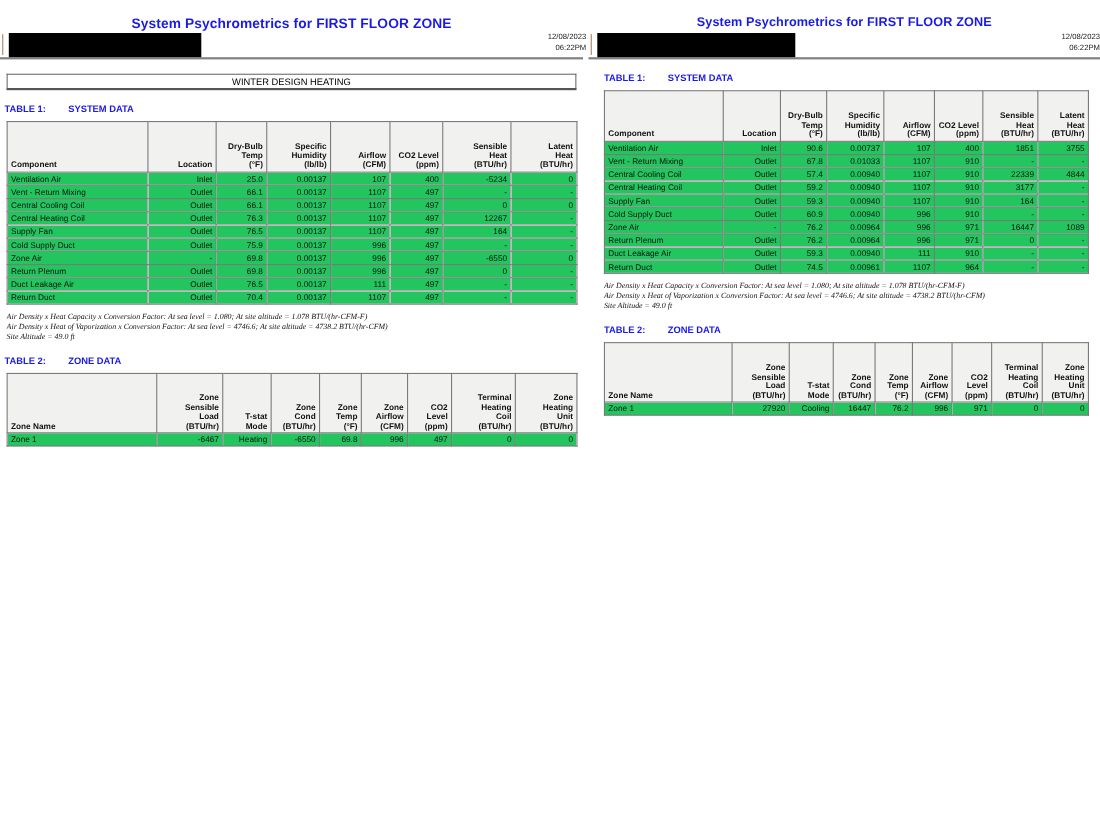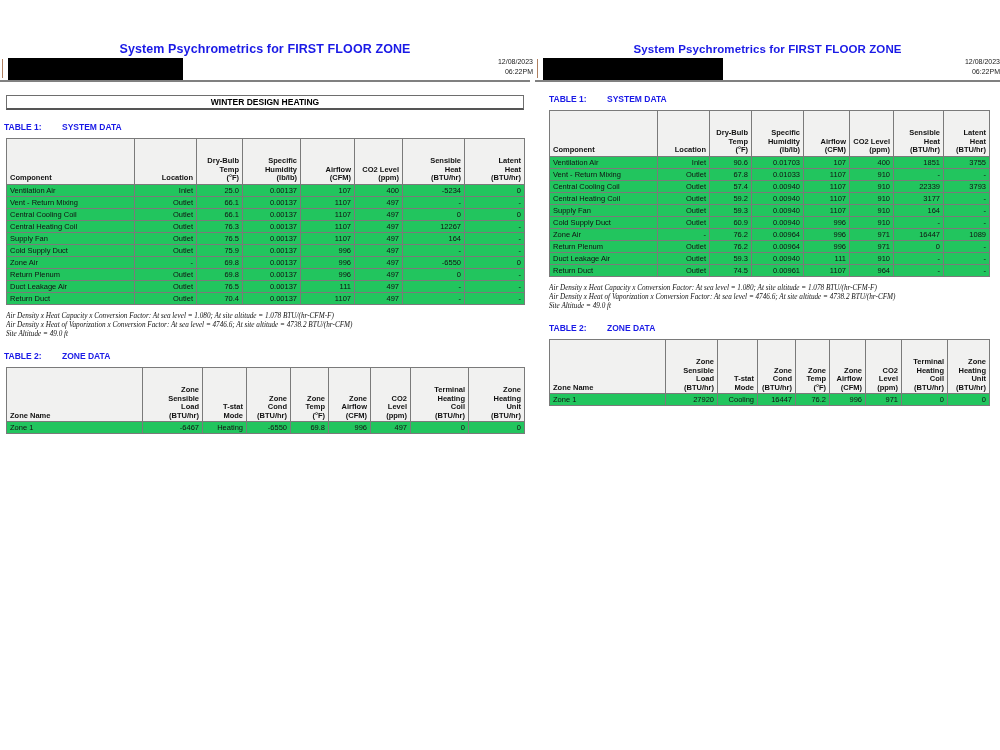--- a/index.html
+++ b/index.html
@@ -3,21 +3,21 @@
 <meta charset="utf-8">
 <style>
   * { box-sizing: border-box; }
   html, body { margin:0; padding:0; }
   body {
     width:1000px; height:750px;
     background:#ffffff;
     font-family:"Liberation Sans", sans-serif;
     overflow:hidden;
   }
-  .page { position:relative; width:1000px; height:532px;margin-top:28px; }
+  .page { position:relative; width:1000px; height:532px; }
 
   .panel { position:absolute; top:0; }
   .panel-left  { left:0;   width:530px; }
   .panel-right { left:535px; width:465px; }
 
   
   .rpt-title {
     text-align:center;
     color:#1a1ae6;
     font-weight:bold;
@@ -60,21 +60,21 @@
   .stamp-clip { right:-3px; }
 
   
   .cond-bar {
     margin:13px 6px 0 6px;
     border:1px solid #6e6e6e;
     border-bottom:2px solid #555;
     height:15px;
     text-align:center;
     font-size:8.5px;
-    font-weight:bold;
+    font-weight:normal;
     line-height:13px;
     color:#000;
     background:#fff;
     white-space:nowrap;
   }
   .cond-bar.r { margin-left:12px; margin-right:2px; }
 
   
   .tbl-caption {
     margin:12px 0 6px 4px;
@@ -409,21 +409,21 @@
             <th>Latent
 Heat
 (BTU/hr)</th>
           </tr>
       </thead>
       <tbody>
           <tr>
             <td class="lead">Ventilation Air</td>
             <td>Inlet</td>
             <td>90.6</td>
-            <td>0.01703</td>
+            <td>0.00737</td>
             <td>107</td>
             <td>400</td>
             <td>1851</td>
             <td>3755</td>
           </tr>
           <tr>
             <td class="lead">Vent - Return Mixing</td>
             <td>Outlet</td>
             <td>67.8</td>
             <td>0.01033</td>
@@ -433,21 +433,21 @@
             <td>-</td>
           </tr>
           <tr>
             <td class="lead">Central Cooling Coil</td>
             <td>Outlet</td>
             <td>57.4</td>
             <td>0.00940</td>
             <td>1107</td>
             <td>910</td>
             <td>22339</td>
-            <td>3793</td>
+            <td>4844</td>
           </tr>
           <tr>
             <td class="lead">Central Heating Coil</td>
             <td>Outlet</td>
             <td>59.2</td>
             <td>0.00940</td>
             <td>1107</td>
             <td>910</td>
             <td>3177</td>
             <td>-</td>

